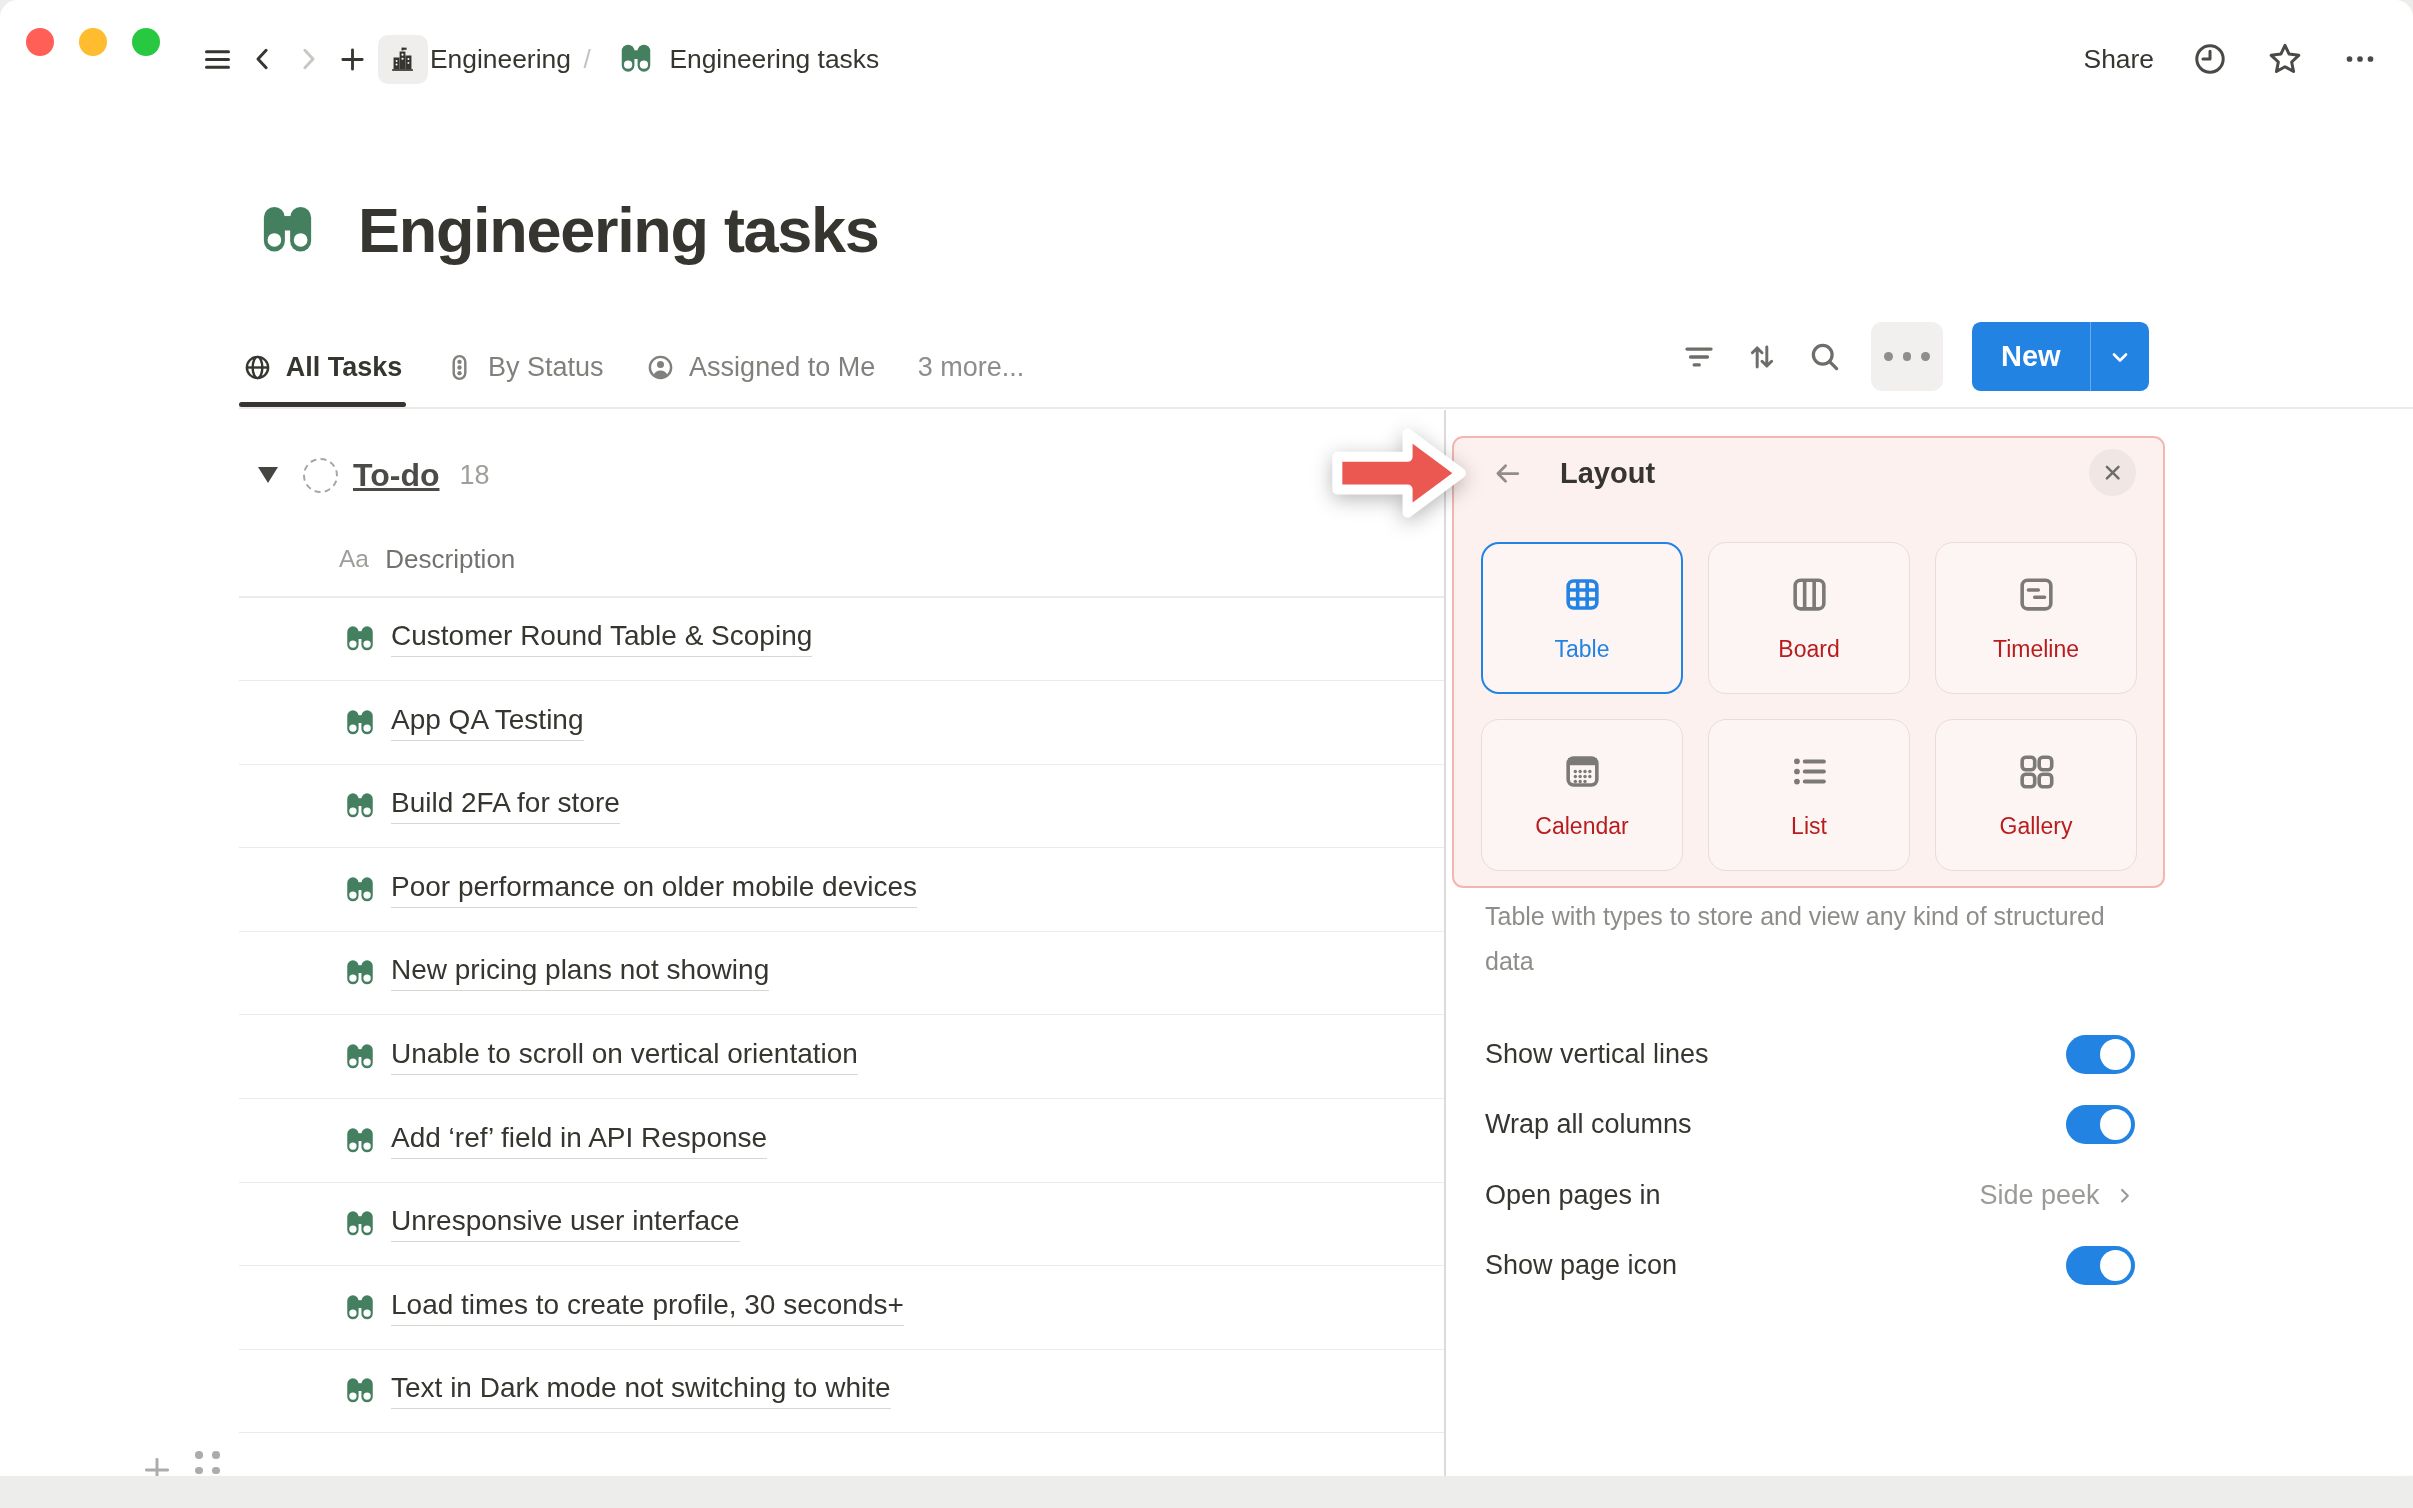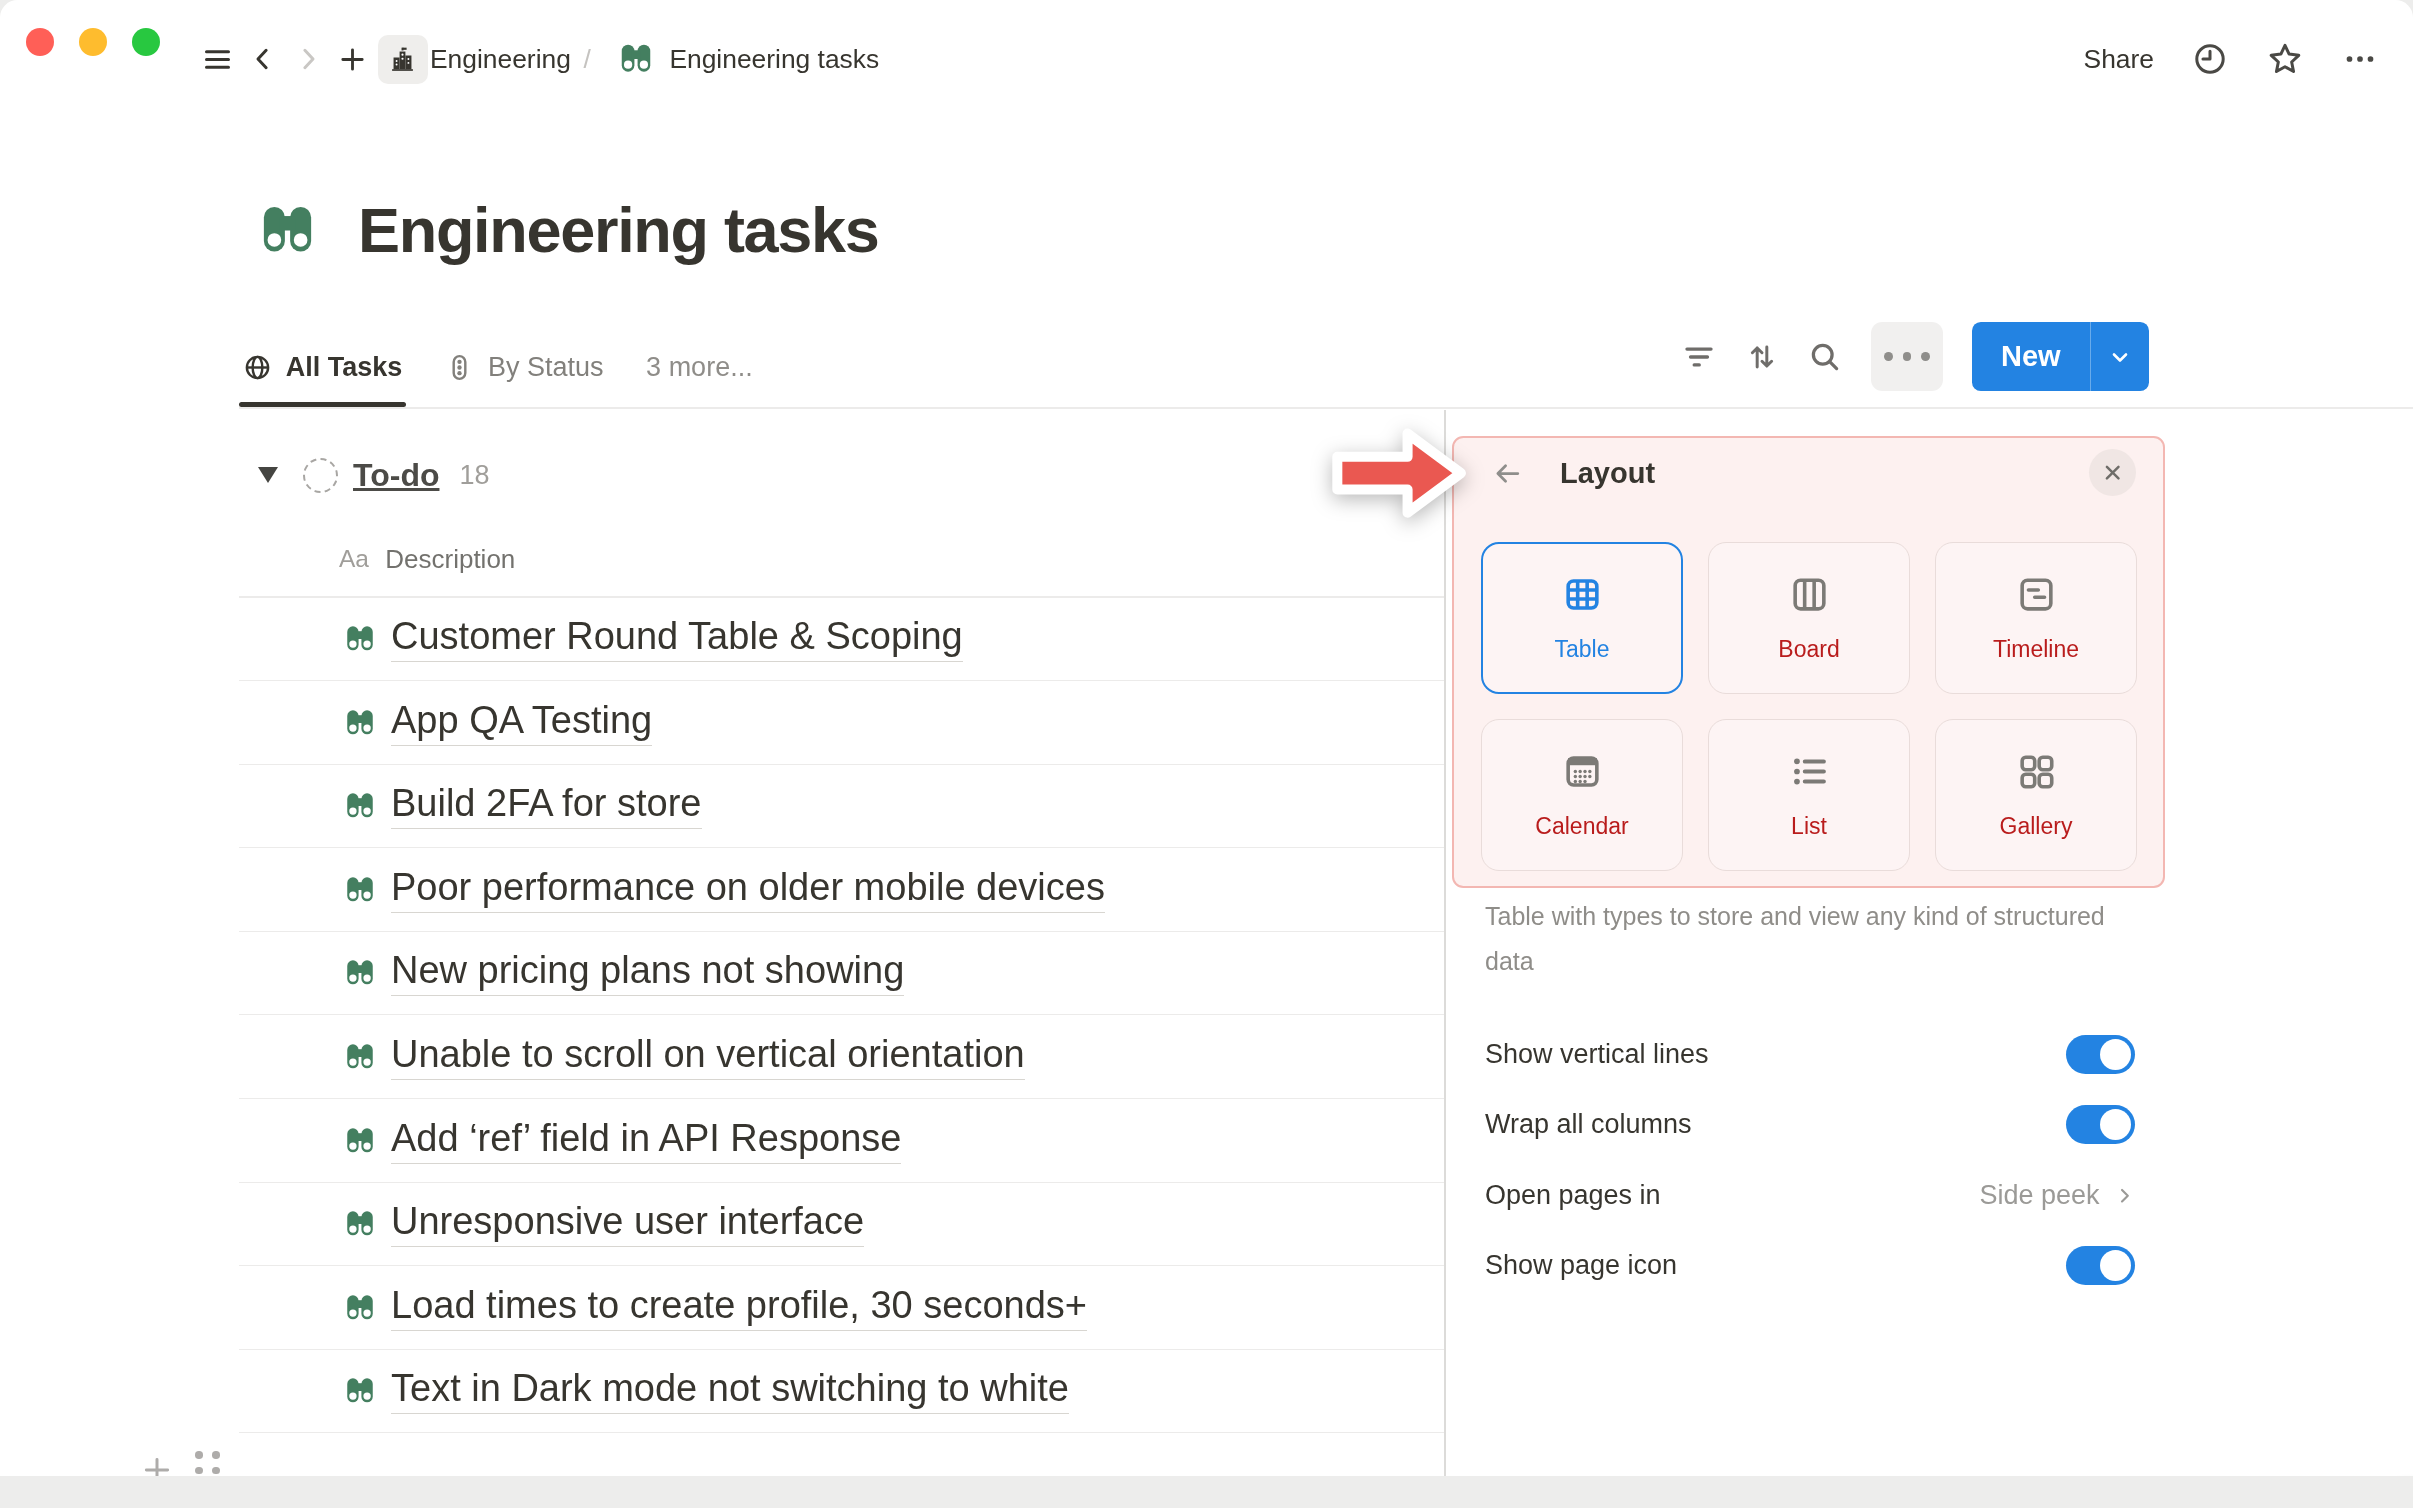--- a/index.html
+++ b/index.html
@@ -47,21 +47,21 @@
   .dashed-circle{width:31px;height:31px;border:2.2px dashed #a8a6a3;border-radius:50%;margin-right:15px;}
   .group-name{font-size:32px;font-weight:600;color:#4c4b47;margin-right:20px;text-decoration:underline;}
   .group-count{font-size:27px;color:#a09e9a;}
   .col-header{position:absolute;left:339px;top:541px;height:36px;display:flex;align-items:center;gap:16.3px;}
   .col-type{font-size:24.5px;color:#a09e9a;}
   .col-label{font-size:26px;color:#73726e;}
   .header-border{position:absolute;left:239px;top:596px;width:1207px;height:1.9px;background:#ecebea;}
   .trow{position:absolute;left:239px;width:1207px;height:84px;display:flex;align-items:center;
         border-bottom:1.9px solid #ecebea;box-sizing:border-box;padding-left:104px;}
   .trow .ticon{margin-right:14px;flex:0 0 auto;}
-  .task-title{font-size:38px;font-weight:500;color:#37352f;border-bottom:1.9px solid #d8d6d1;padding-bottom:3.1px;white-space:nowrap;}
+  .task-title{font-size:28px;font-weight:500;color:#37352f;border-bottom:1.9px solid #d8d6d1;padding-bottom:3.1px;white-space:nowrap;}
   .add-row-ctl{position:absolute;left:140px;top:1451px;display:flex;align-items:center;gap:21.4px;}
   .drag-dots{display:grid;grid-template-columns:7.5px 7.5px;grid-auto-rows:7.5px;gap:8.2px 9.4px;}
   .drag-dots i{width:7.5px;height:7.5px;border-radius:50%;background:#aeacaa;}
 
   .vdivider{position:absolute;left:1444px;top:410px;width:1.9px;height:1099px;background:#dcdbd9;}
 
   
   .pink-box{position:absolute;left:1452px;top:436px;width:713px;height:452px;box-sizing:border-box;
             background:#fdf1f0;border:2.5px solid #f3b7b2;border-radius:11.3px;}
   .panel-header{position:absolute;left:1491px;top:450px;width:654px;height:47px;display:flex;align-items:center;}
@@ -194,20 +194,28 @@
     <div class="tab">
       <svg width="29" height="29" viewBox="0 0 24 24">
           <rect x="7.2" y="2.6" width="9.6" height="18.8" rx="4.8" stroke="#82807c" stroke-width="2" fill="none"></rect>
           <circle cx="12" cy="7.3" r="1.8" fill="#82807c"></circle>
           <circle cx="12" cy="12" r="1.8" fill="#82807c"></circle>
           <circle cx="12" cy="16.7" r="1.8" fill="#82807c"></circle>
         </svg>
       <span class="lbl">By Status</span>
     </div>
     <div class="tab">
+      <svg width="29" height="29" viewBox="0 0 24 24">
+          <circle cx="12" cy="12" r="8.8" stroke="#82807c" stroke-width="2" fill="none"></circle>
+          <circle cx="12" cy="9.6" r="2.9" fill="#82807c"></circle>
+          <path d="M12 14.4c-2.7 0-4.9 1.5-5.8 3.9 1.5 1.5 3.5 2.4 5.8 2.4s4.3-.9 5.8-2.4c-.9-2.4-3.1-3.9-5.8-3.9z" fill="#82807c"></path>
+        </svg>
+      <span class="lbl">Assigned to Me</span>
+    </div>
+    <div class="tab">
       <span class="lbl" style="color:#8f8d89">3 more...</span>
     </div>
   </div>
   <div class="tabs-border"></div>
 
   <div class="toolbar">
     <span class="tool-ic">
       <svg width="34" height="34" viewBox="0 0 24 24">
           <path d="M3.5 6.4h17M6 12h12M8.6 17.6h3.6" stroke="#6f6d6a" stroke-width="2.3" stroke-linecap="round" fill="none"></path>
         </svg>

